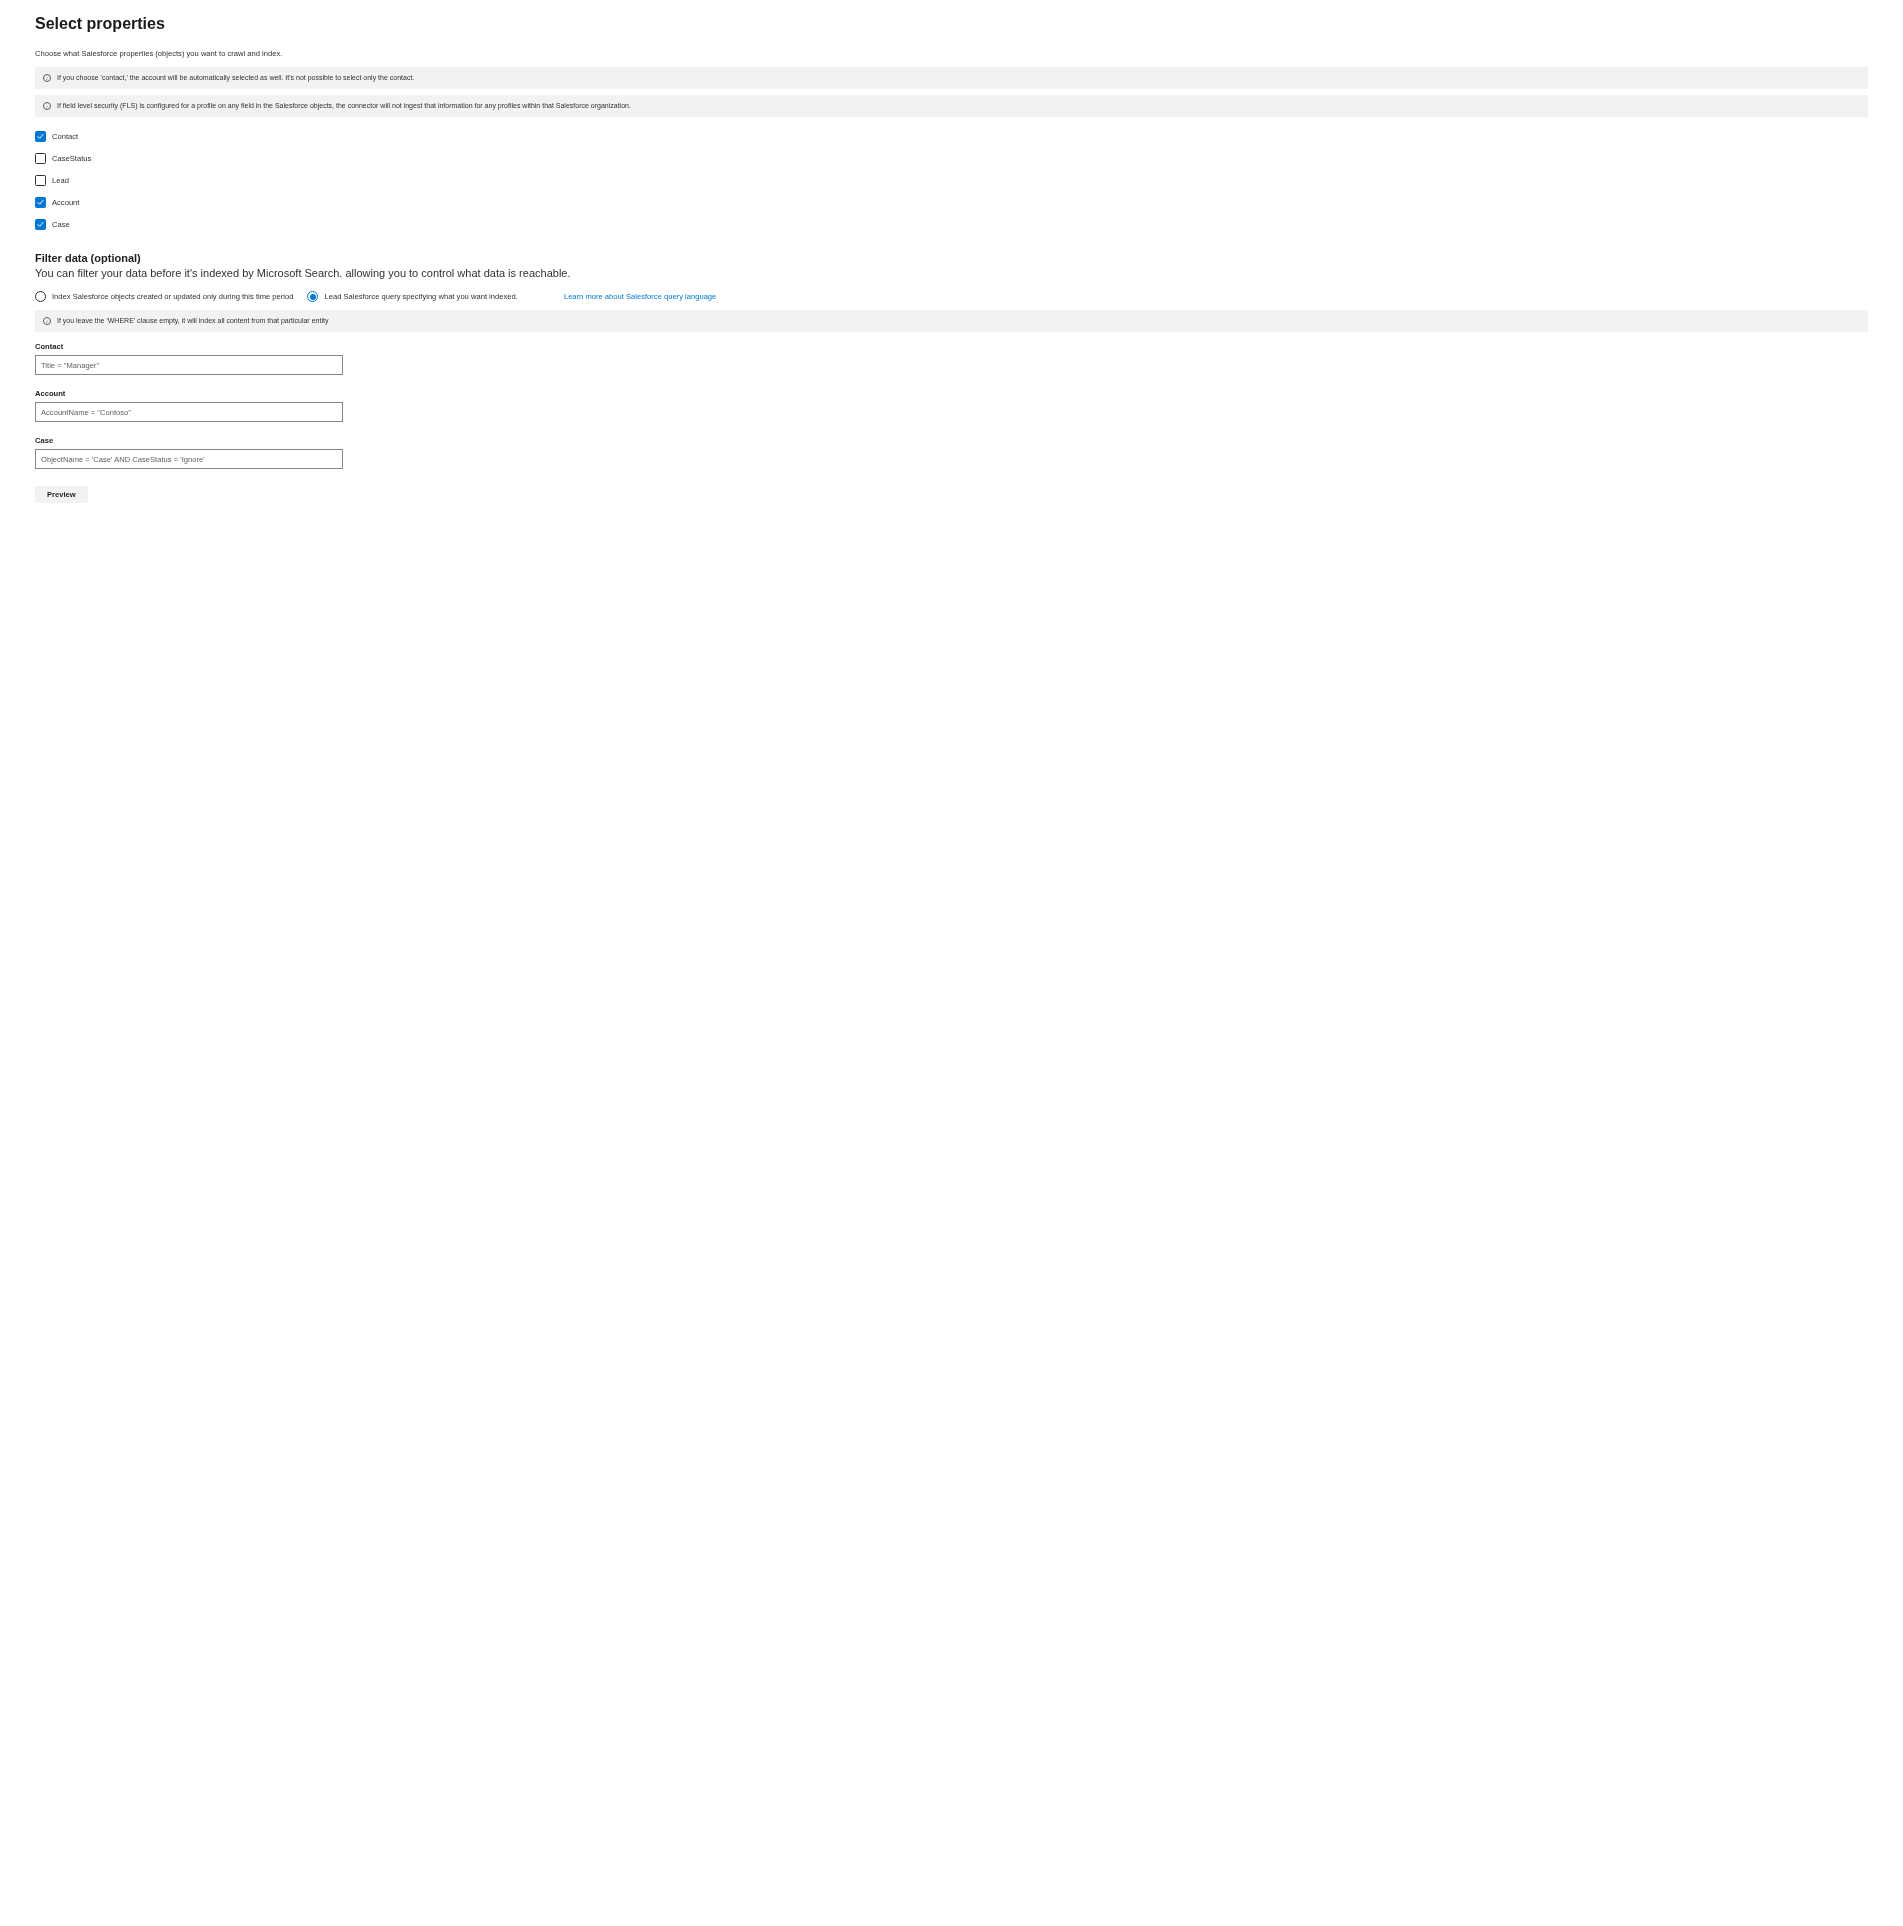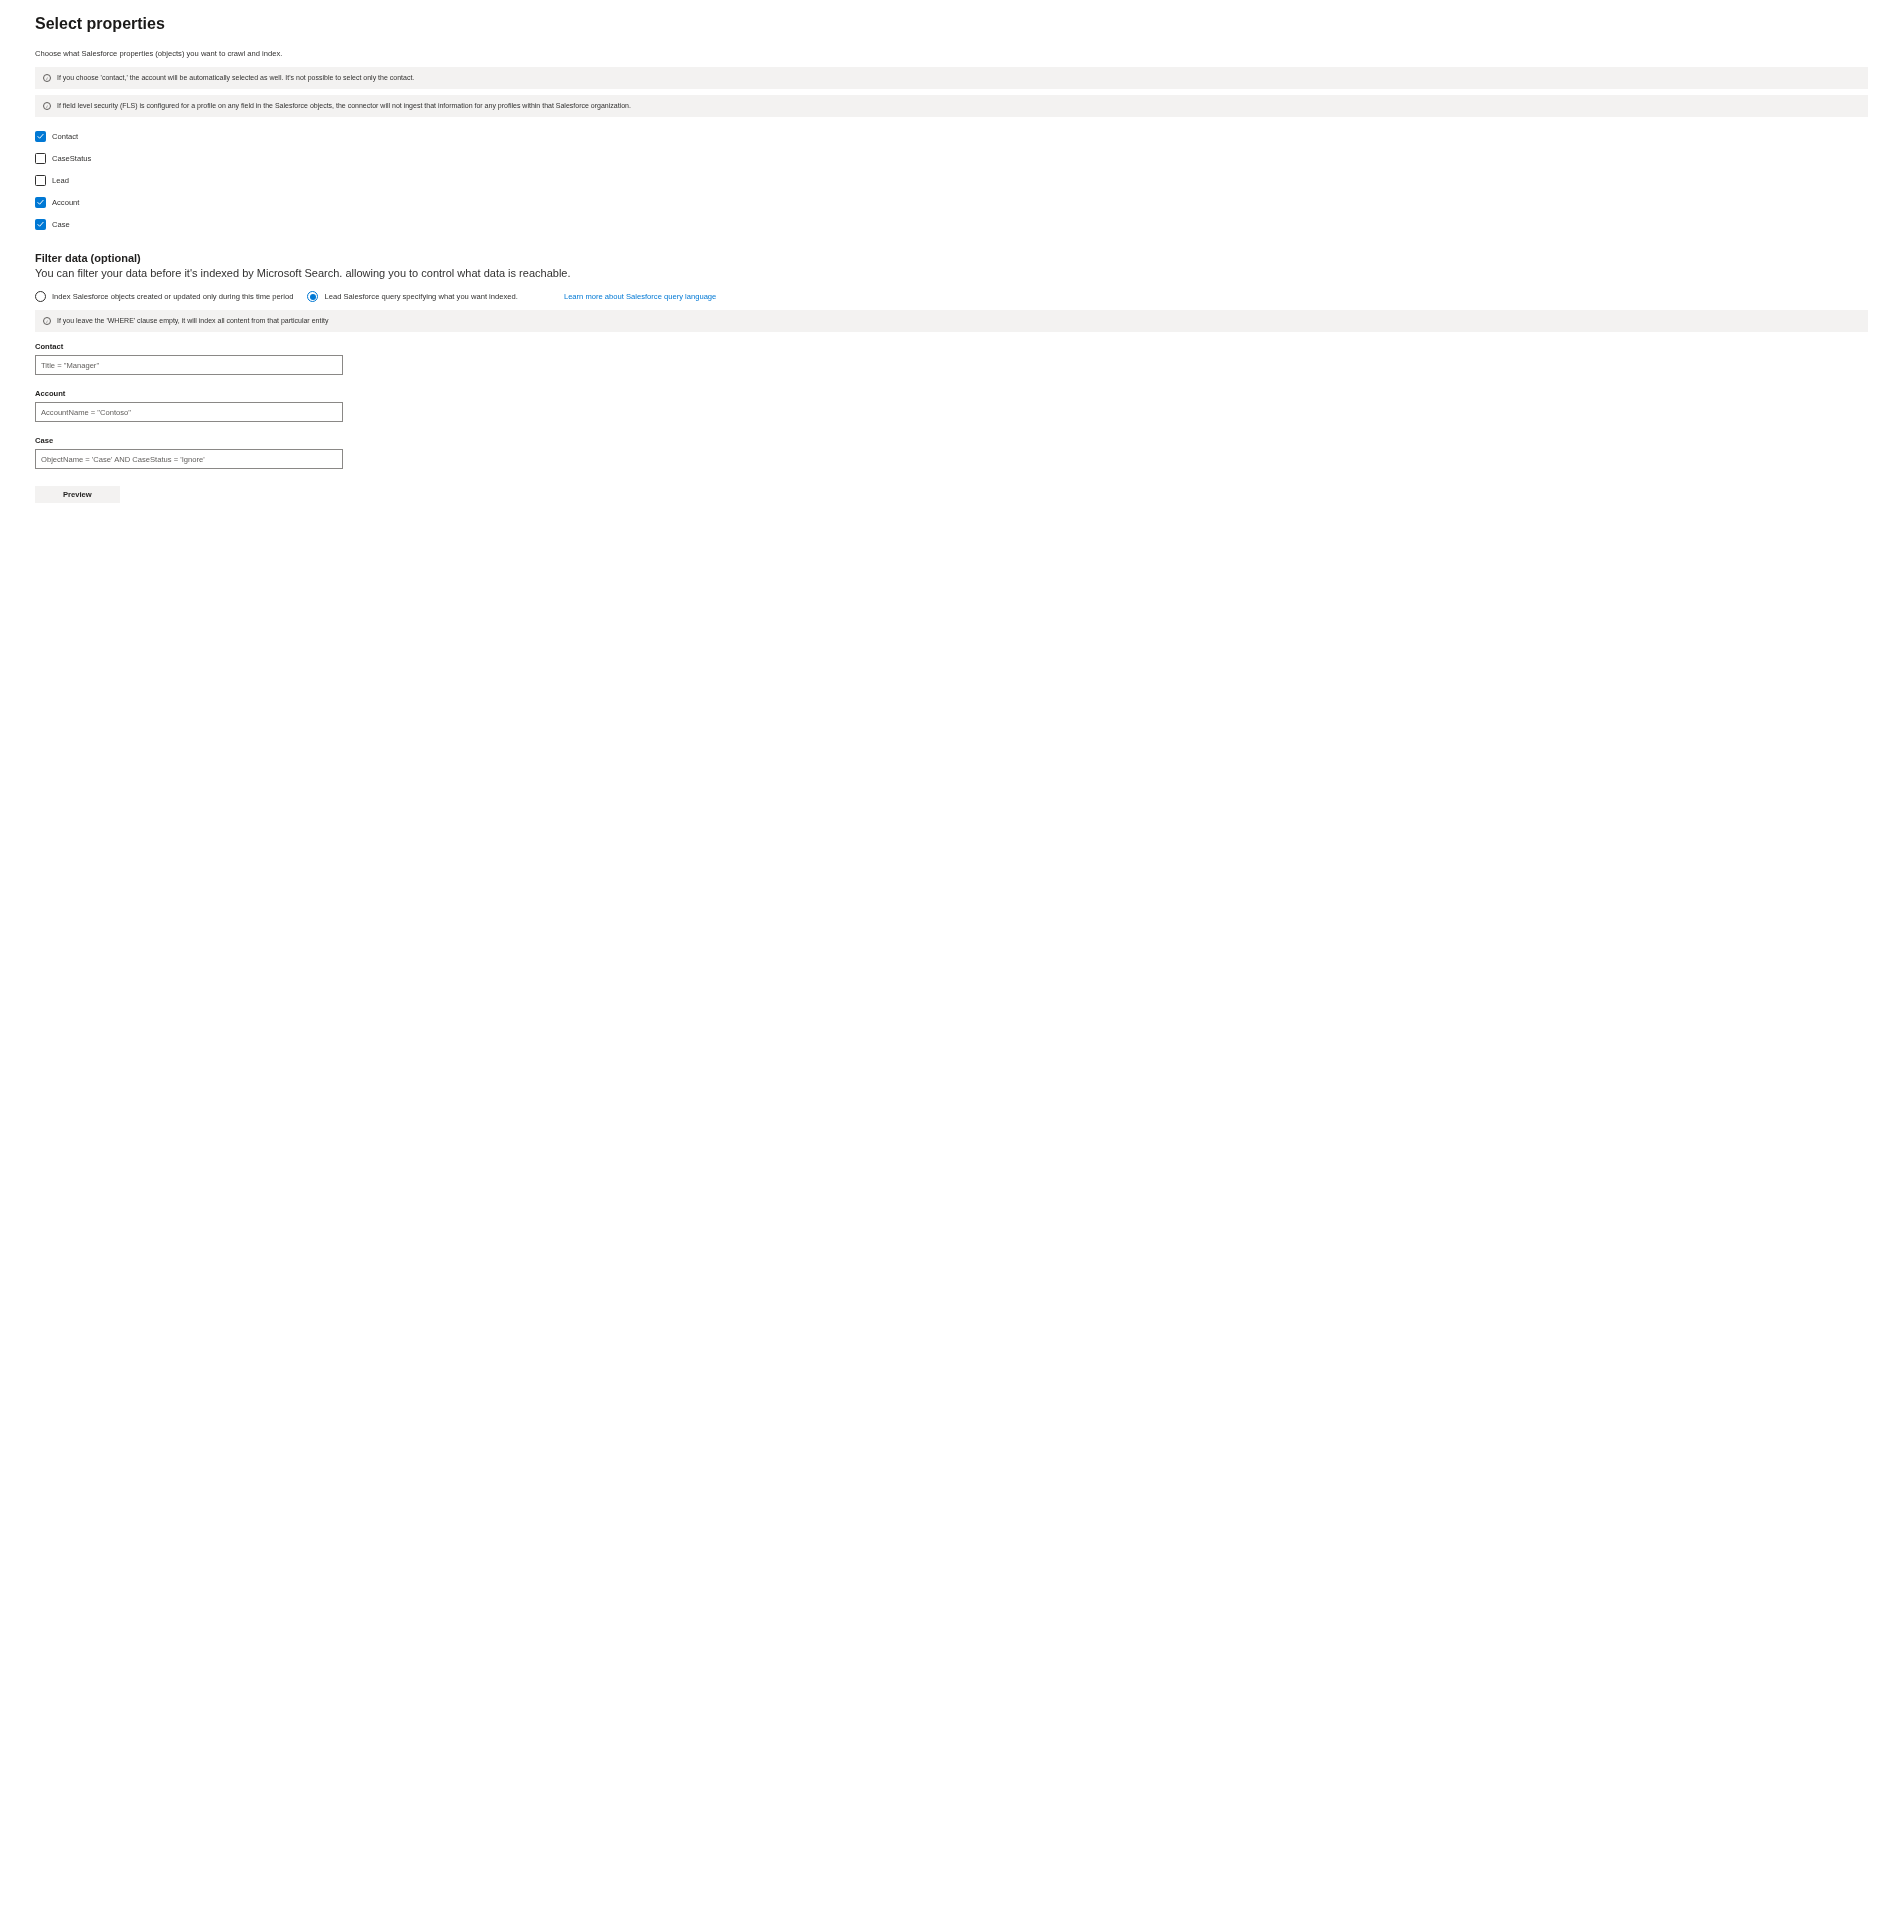--- a/index.html
+++ b/index.html
@@ -168,21 +168,21 @@
       max-width: 100%;
       padding: 4.5px 5px;
       font-size: 7.6px;
       color: #605e5c;
       border: 0.5px solid #8a8886;
       background: #ffffff;
       font-family: inherit;
     }
     .preview-button {
       margin-top: 3px;
-      padding: 4px 28px;
+      padding: 4px 12px;
       font-size: 7.6px;
       font-weight: 600;
       background: #f3f2f1;
       border: none;
       color: #201f1e;
       cursor: pointer;
       font-family: inherit;
     }
   </style>
 </head>

